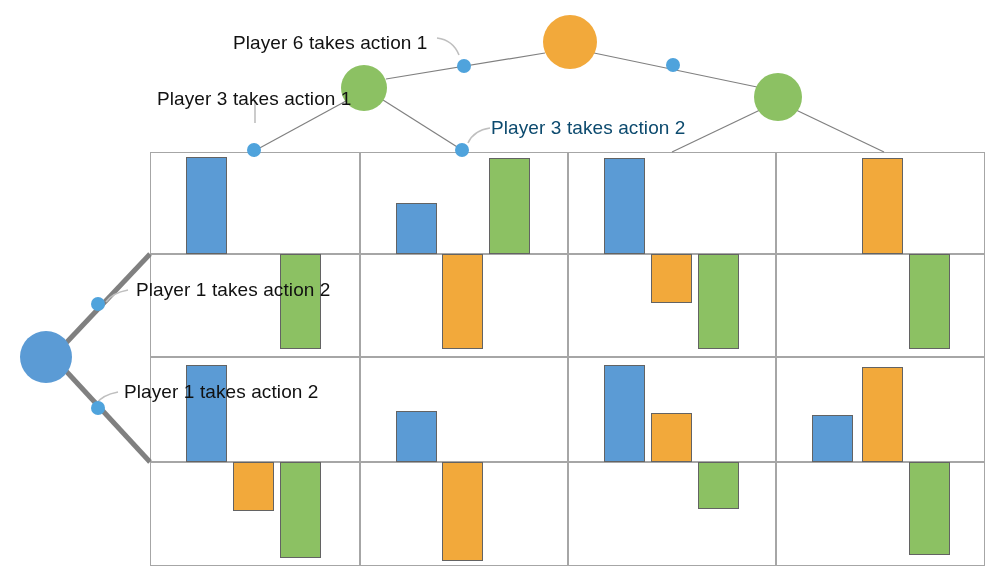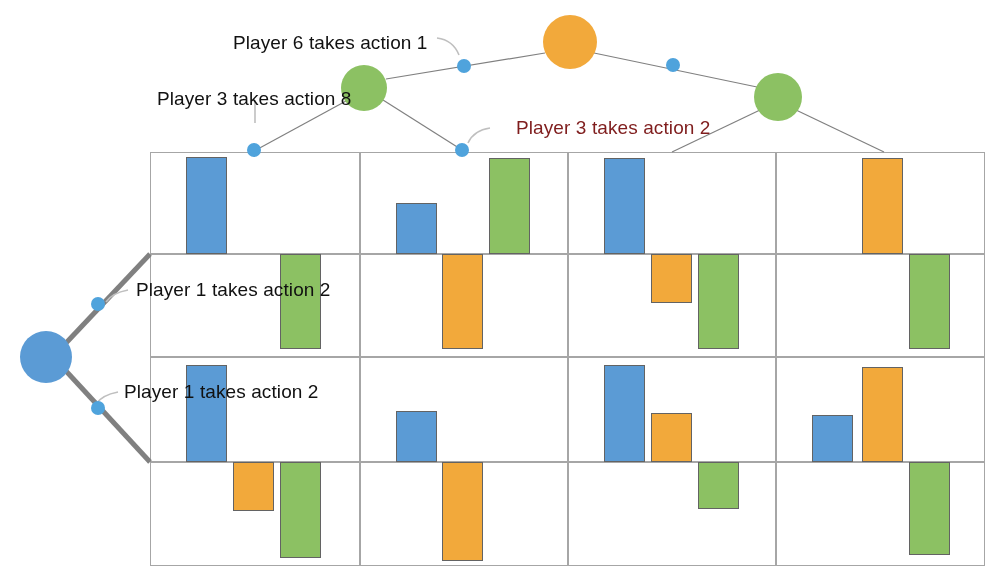--- a/index.html
+++ b/index.html
@@ -84,19 +84,19 @@
       <circle cx="464" cy="66" r="7" fill="#4FA3DC"></circle>
       <circle cx="673" cy="65" r="7" fill="#4FA3DC"></circle>
       <circle cx="254" cy="150" r="7" fill="#4FA3DC"></circle>
       <circle cx="462" cy="150" r="7" fill="#4FA3DC"></circle>
       <circle cx="98" cy="304" r="7" fill="#4FA3DC"></circle>
       <circle cx="98" cy="408" r="7" fill="#4FA3DC"></circle>
     </svg>
 
   <div id="labels-layer">
       <div class="lbl" style="left: 233px; top: 33px; color: rgb(17, 17, 17);">Player 6 takes action 1</div>
-      <div class="lbl" style="left: 157px; top: 89px; color: rgb(17, 17, 17);">Player 3 takes action 8</div>
-      <div class="lbl" style="left: 516px; top: 118px; color: #7f1d1d;">Player 3 takes action 2</div>
+      <div class="lbl" style="left: 157px; top: 89px; color: rgb(17, 17, 17);">Player 3 takes action 1</div>
+      <div class="lbl" style="left: 491px; top: 118px; color: #0c4a6e;">Player 3 takes action 2</div>
       <div class="lbl" style="left: 136px; top: 280px; color: rgb(17, 17, 17);">Player 1 takes action 2</div>
       <div class="lbl" style="left: 124px; top: 382px; color: rgb(17, 17, 17);">Player 1 takes action 2</div>
     </div>
 
 </div>
 
 </body></html>

